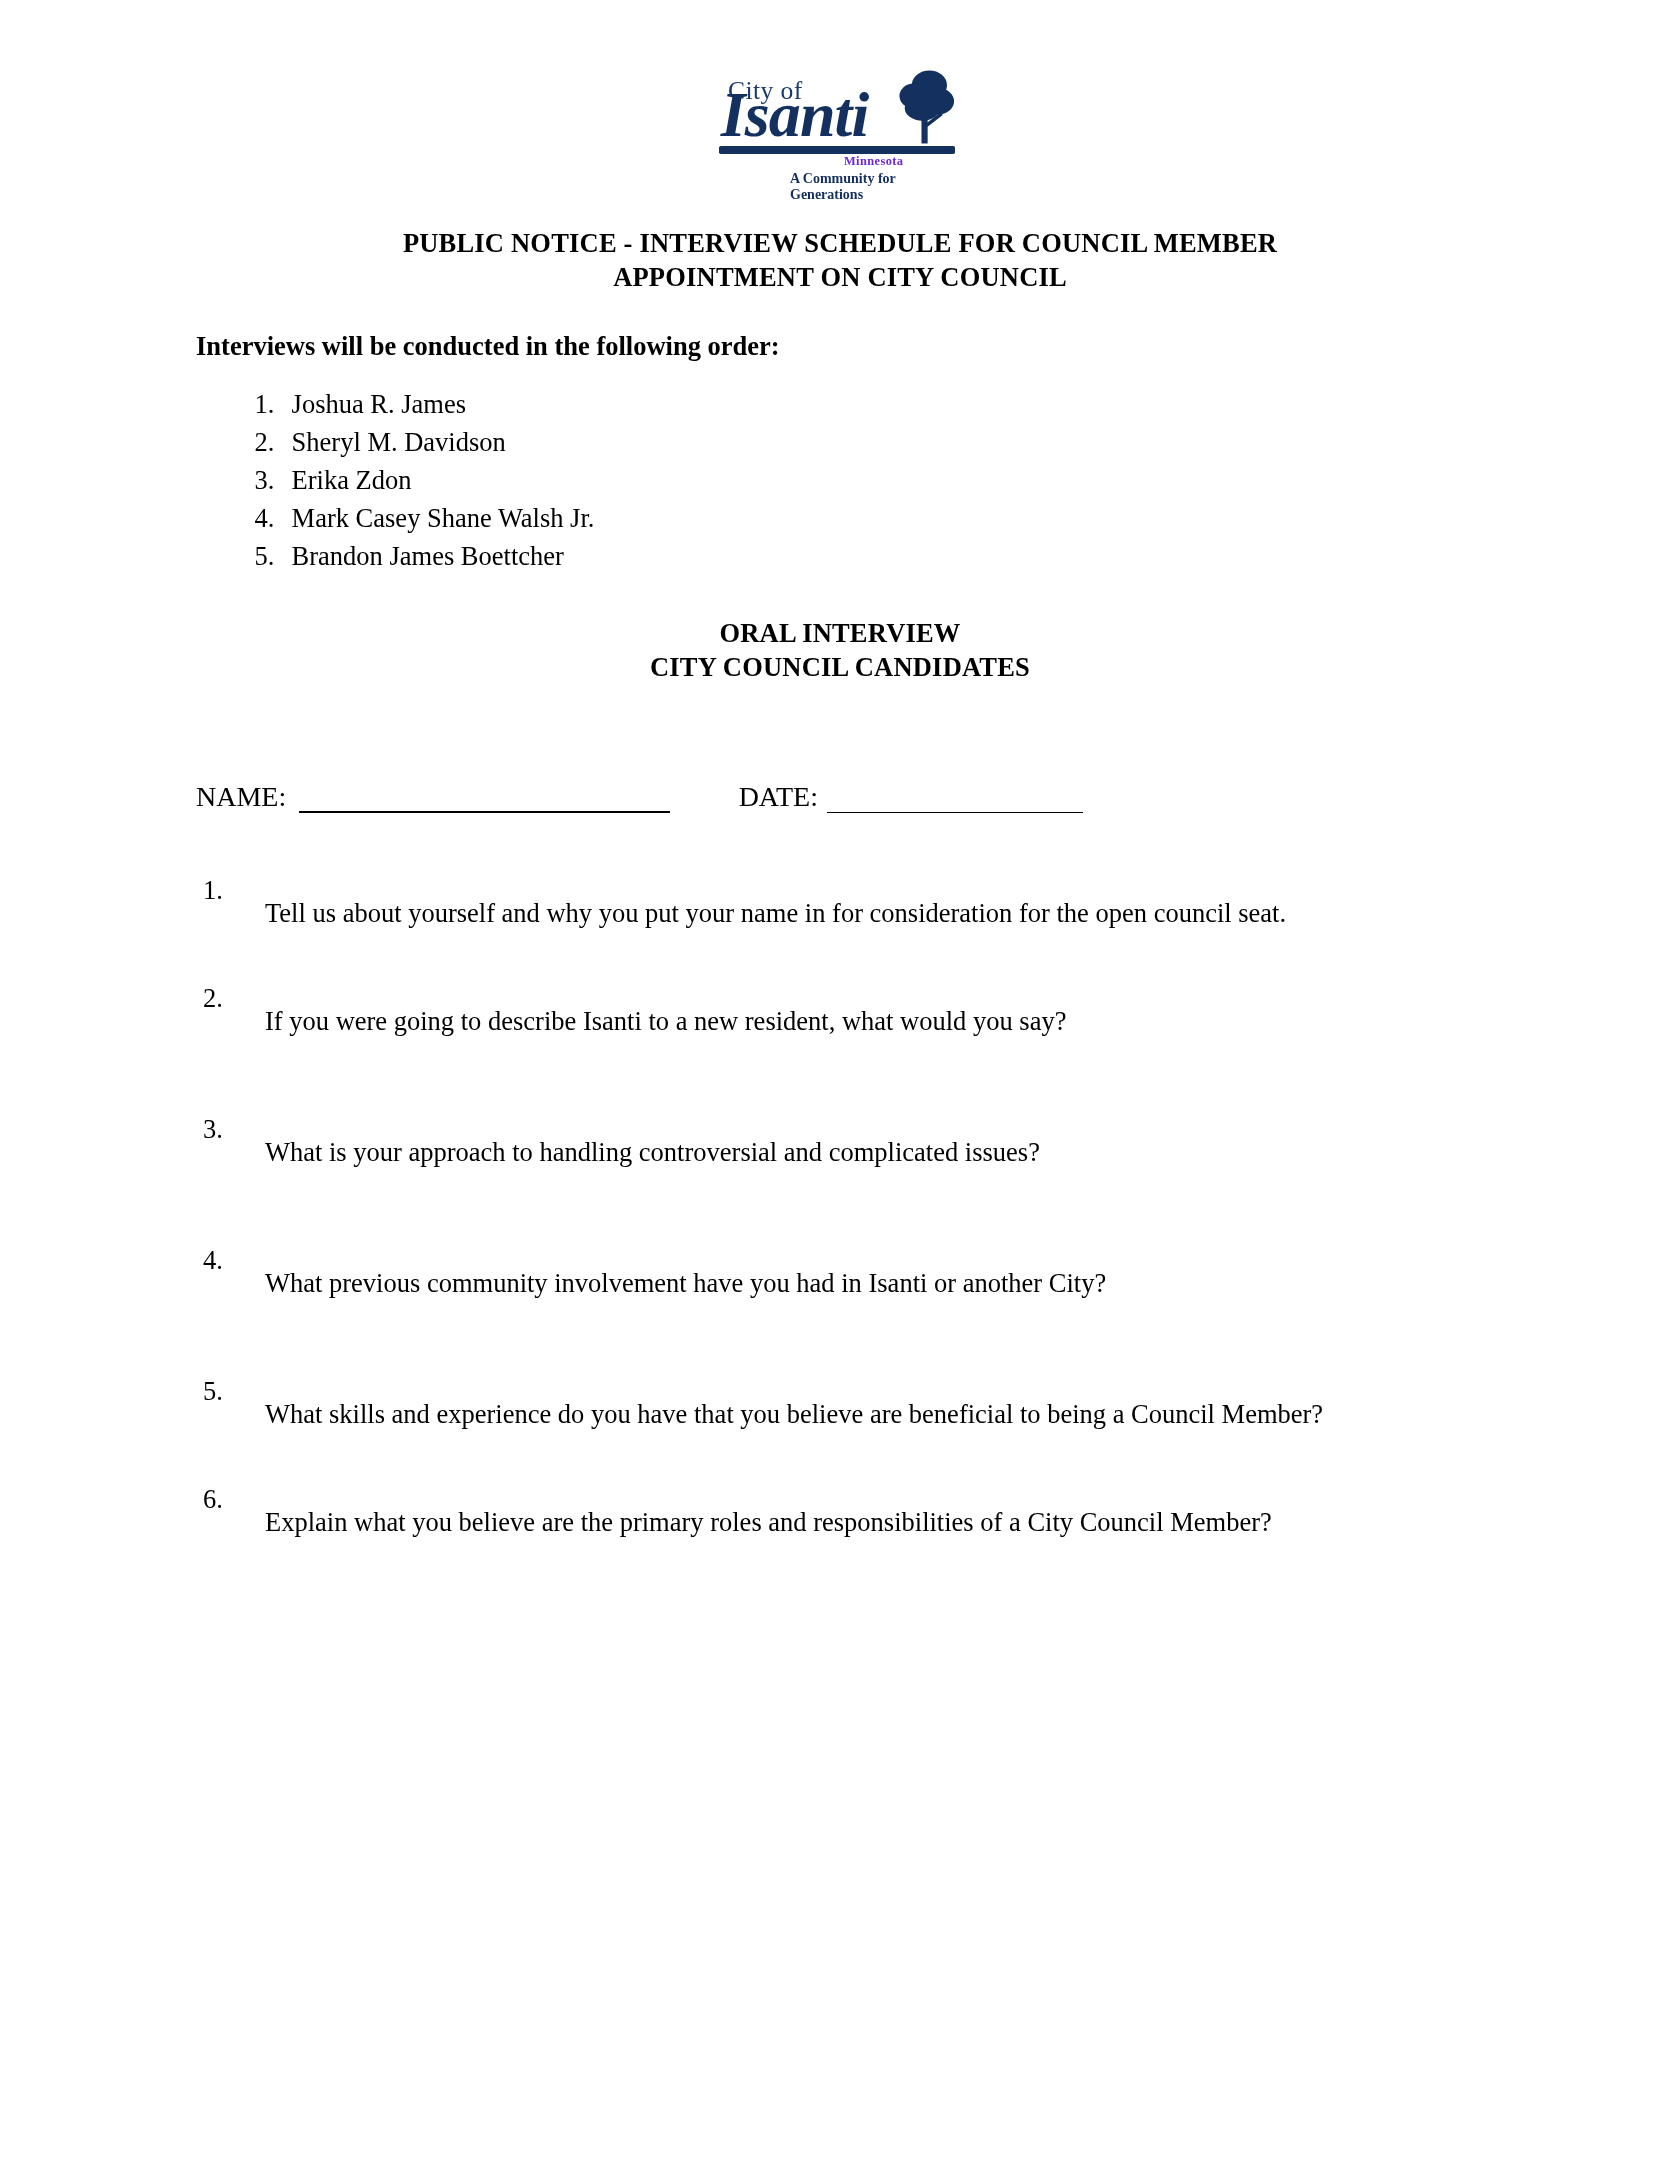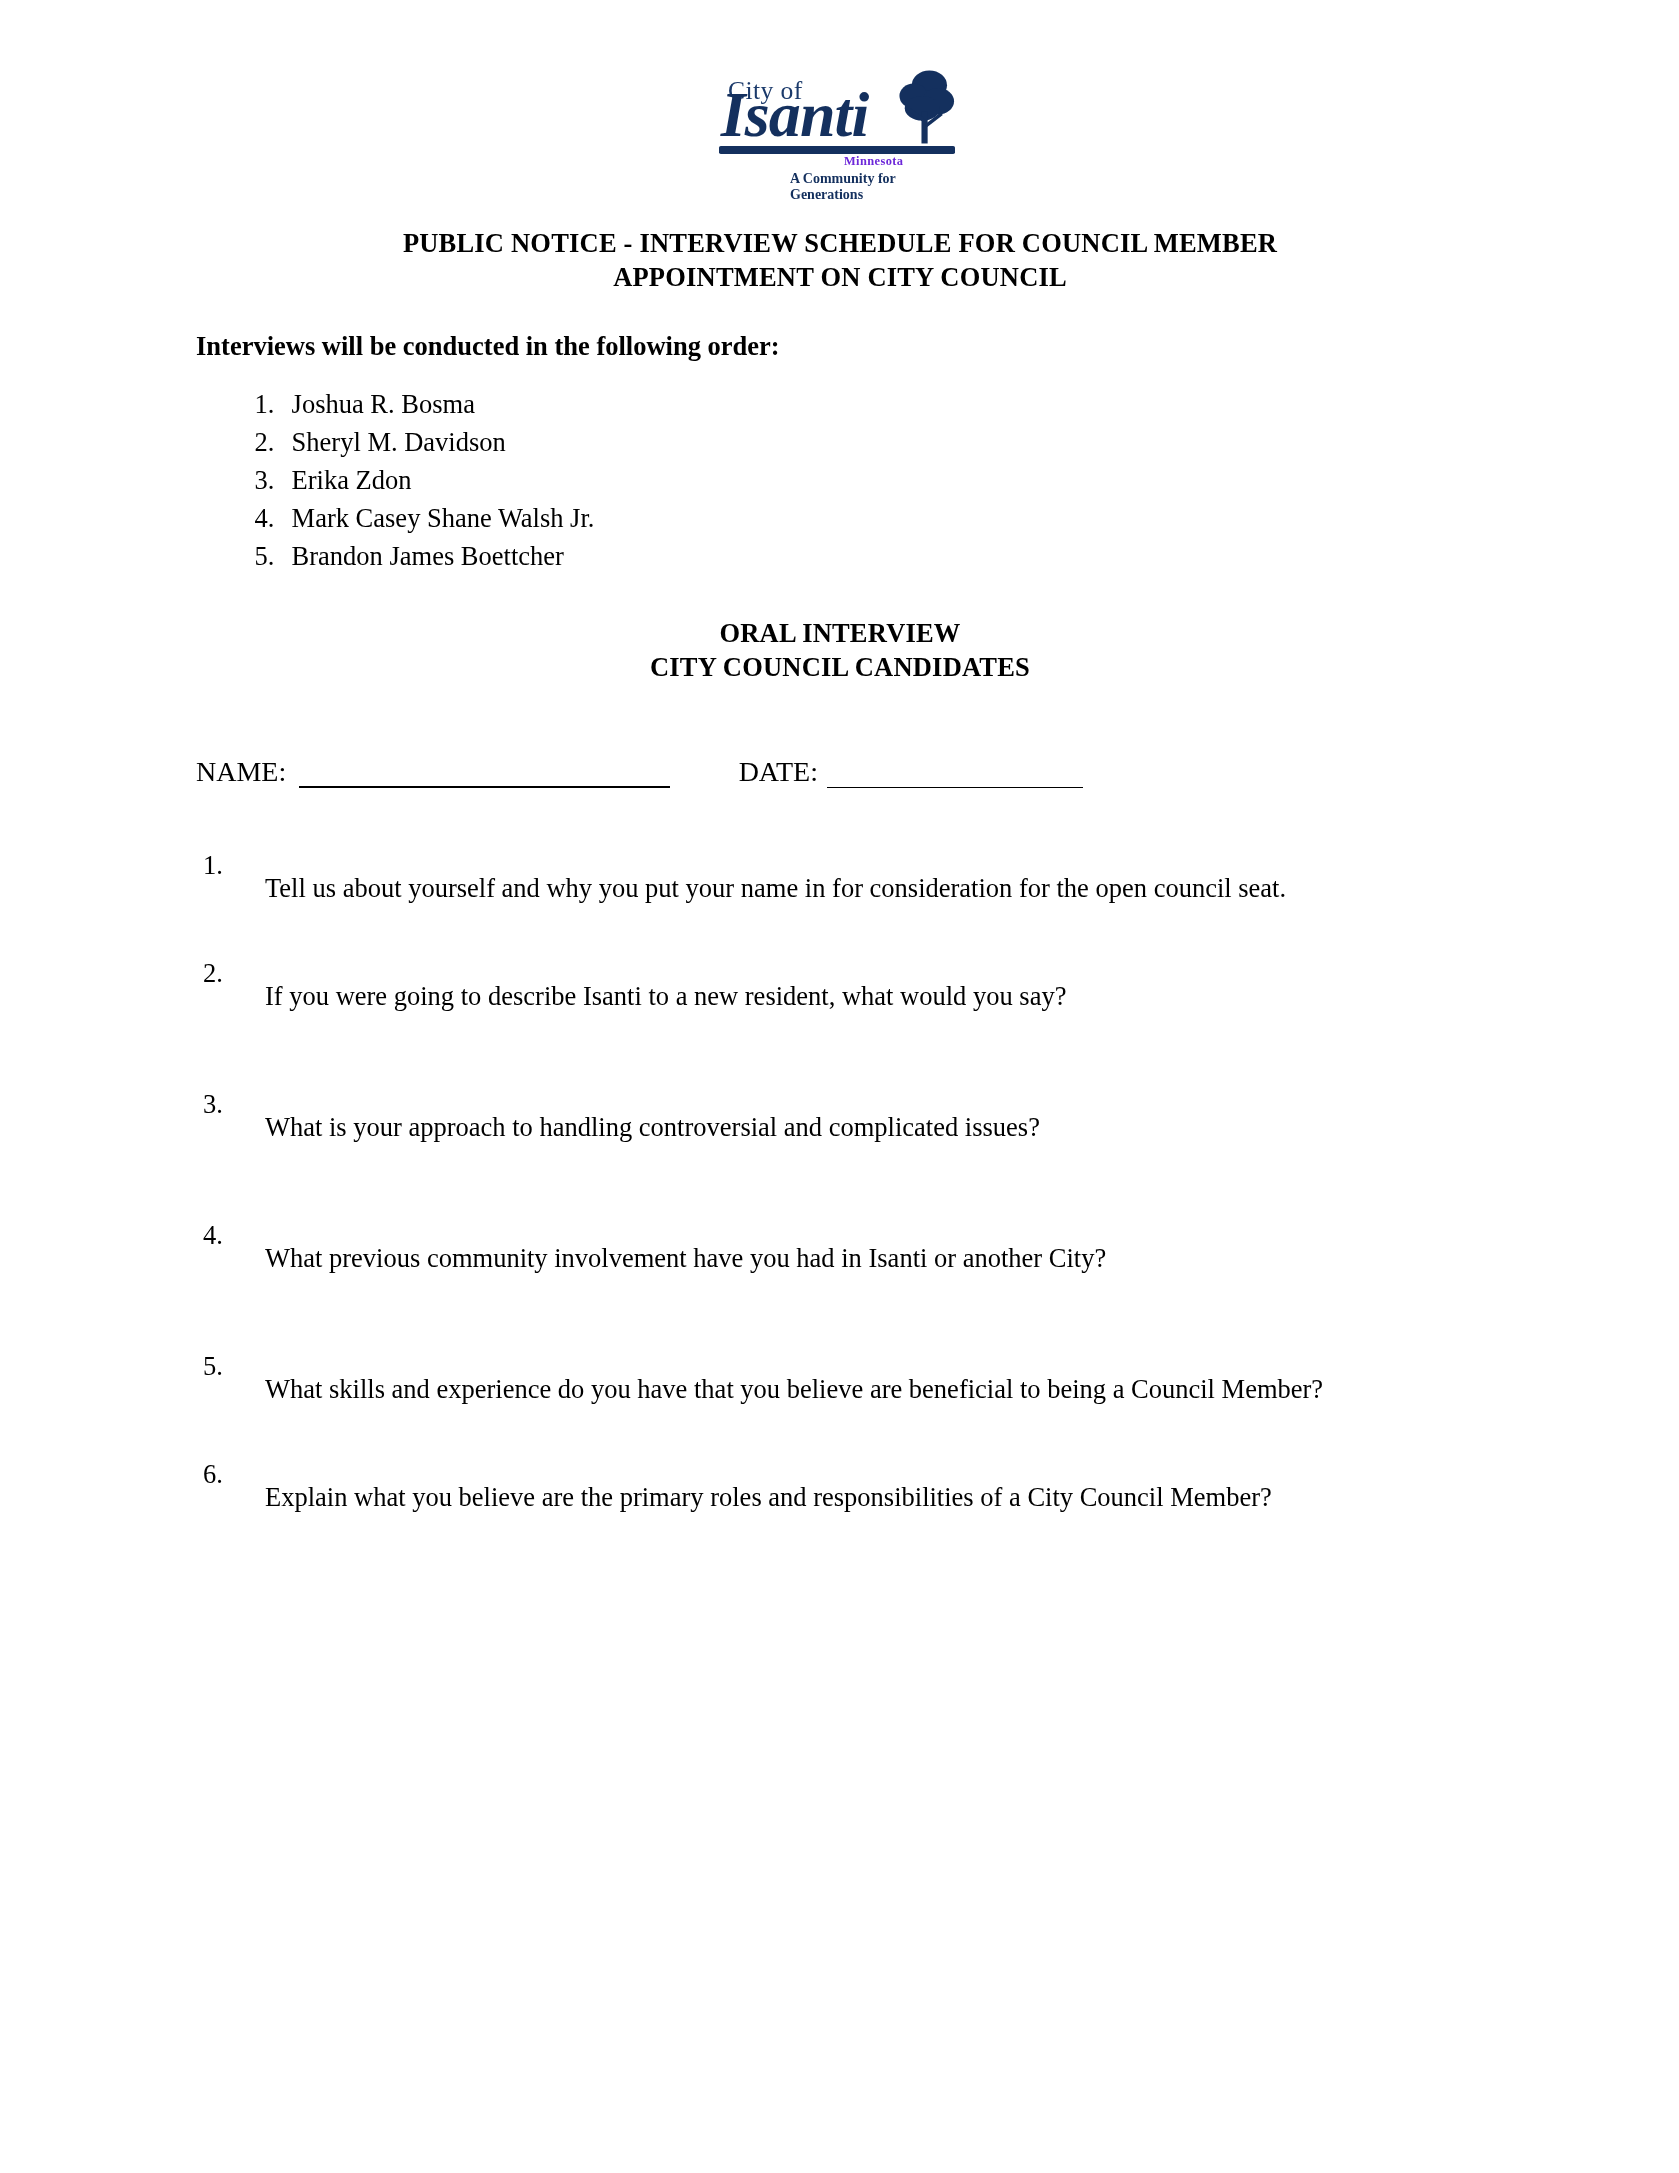--- a/index.html
+++ b/index.html
@@ -122,21 +122,21 @@
     margin-top: 41px;
     text-align: center;
     font-weight: bold;
     font-size: 26.5px;
     line-height: 34px;
     letter-spacing: 0.2px;
   }
 
   
   .namedate {
-    margin-top: 72px;
+    margin-top: 97px;
     display: flex;
     align-items: flex-end;
     font-size: 28px;
   }
   .nd-label { white-space: nowrap; }
   .rule-name {
     display: inline-block;
     width: 371px;
     border-bottom: 2.6px solid #000;
     height: 23px;
@@ -200,21 +200,21 @@
 
   <div class="doc-title">
     <div>PUBLIC NOTICE - INTERVIEW SCHEDULE FOR COUNCIL MEMBER</div>
     <div>APPOINTMENT ON CITY COUNCIL</div>
   </div>
 
 
   <div class="order-lead">Interviews will be conducted in the following order:</div>
 
   <ol class="candidates">
-    <li>Joshua R. Bosma</li>
+    <li>Joshua R. James</li>
     <li>Sheryl M. Davidson</li>
     <li>Erika Zdon</li>
     <li>Mark Casey Shane Walsh Jr.</li>
     <li>Brandon James Boettcher</li>
   </ol>
 
   <div class="oral-title">
     <div>ORAL INTERVIEW</div>
     <div>CITY COUNCIL CANDIDATES</div>
   </div>

